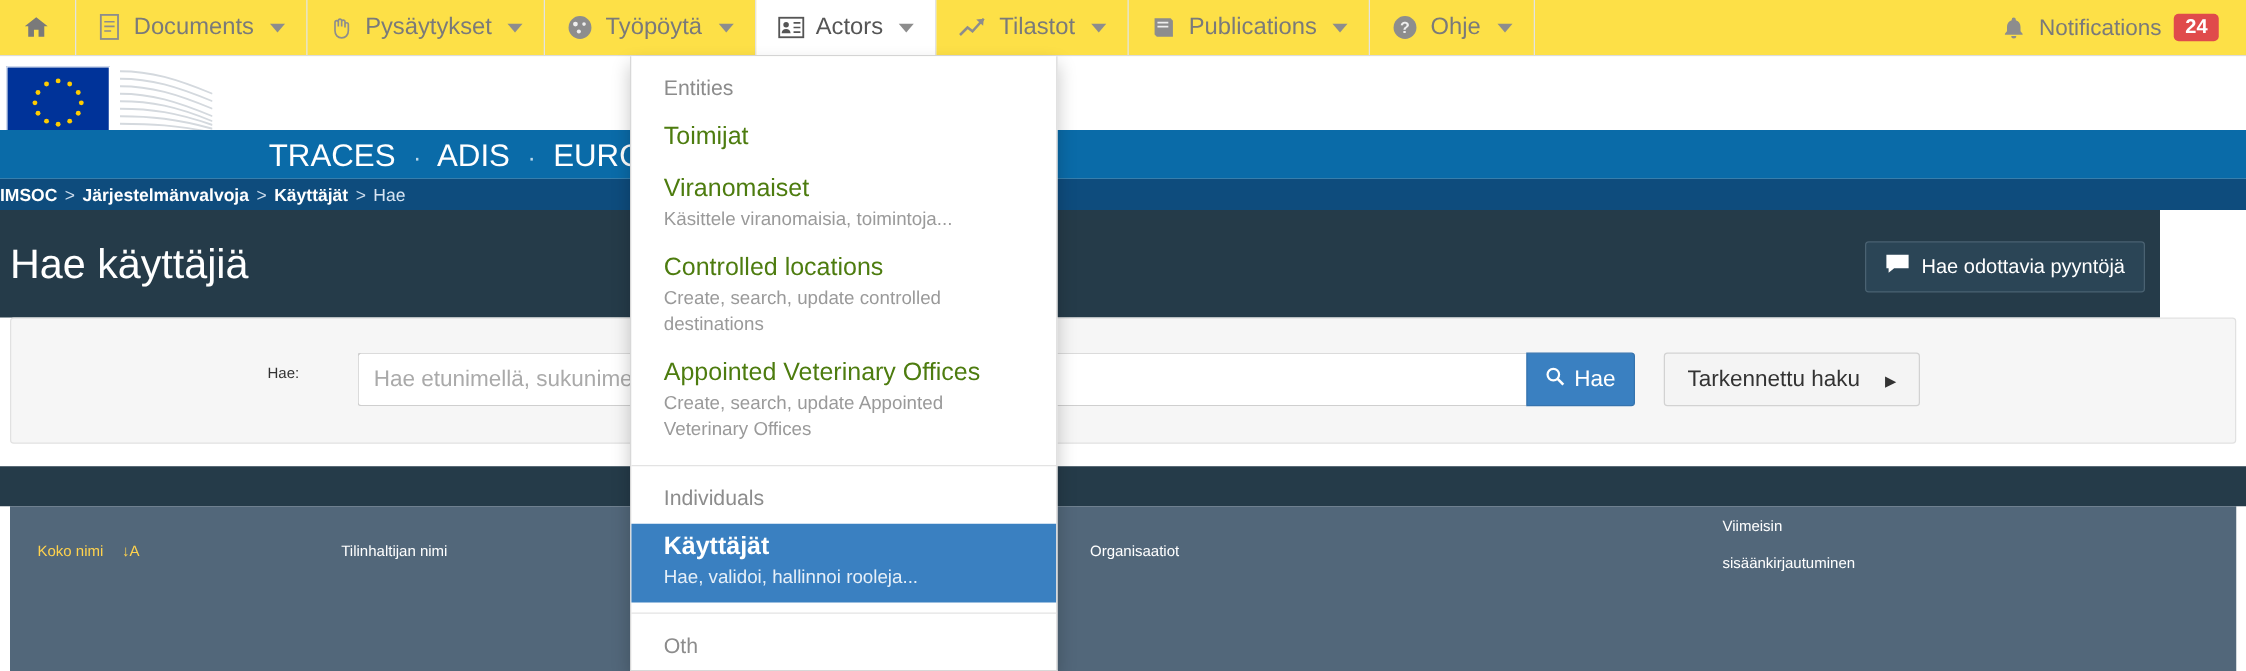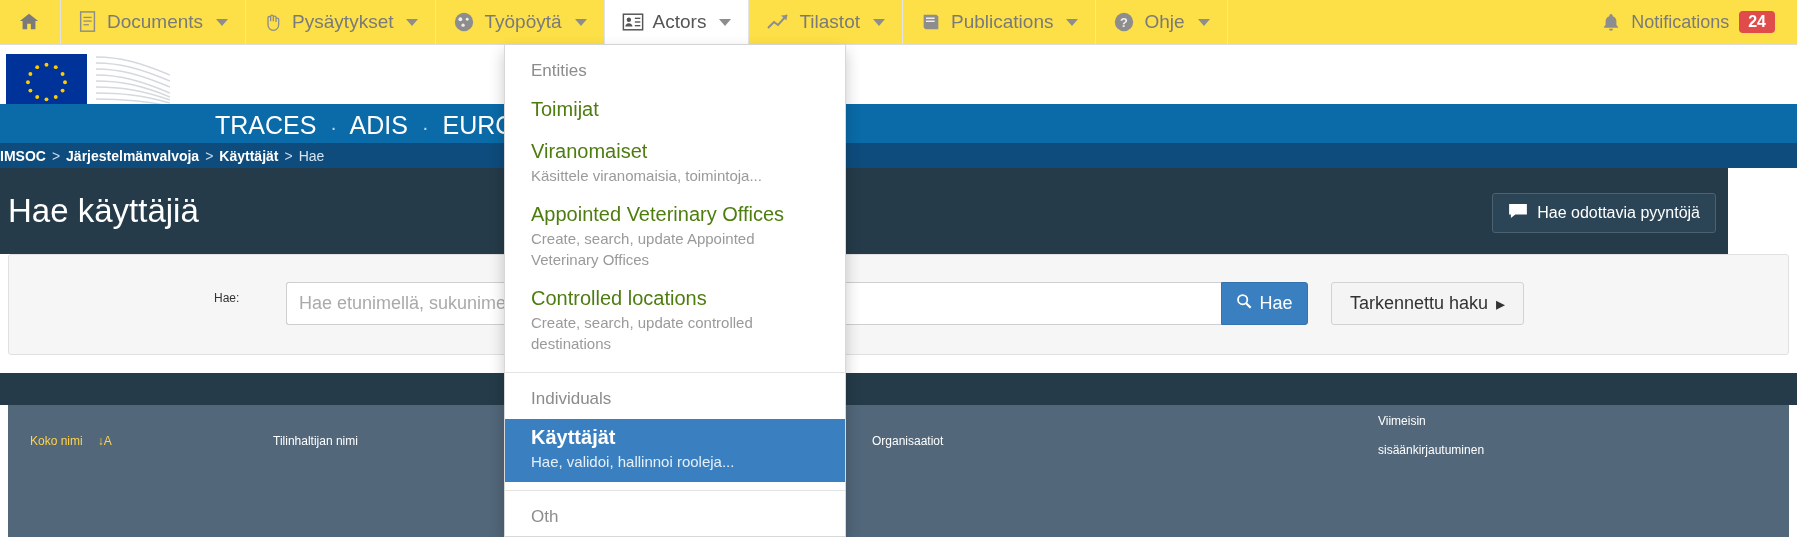--- a/index.html
+++ b/index.html
@@ -183,21 +183,21 @@
   }
   .adv-btn {
     position: absolute; left: 1322px; top: 27px;
     height: 43px;
     background: #f4f4f4;
     border: 1px solid #d2d2d2;
     border-radius: 3px;
     color: #333333;
     font-size: 18px;
     padding: 0 18px;
-    display: flex; align-items: center; gap: 8px;
+    display: flex; align-items: center; gap: 20px;
     cursor: pointer;
   }
 
   
   .table-top {
     position: absolute; top: 373px; left: 0;
     width: 1797px; height: 32px;
     background: #253b49;
   }
   .table-head {
@@ -474,27 +474,27 @@
   <div class="dd-item">
     <div class="dd-title">Toimijat</div>
   </div>
 
   <div class="dd-item">
     <div class="dd-title">Viranomaiset</div>
     <div class="dd-desc">Käsittele viranomaisia, toimintoja...</div>
   </div>
 
   <div class="dd-item">
+    <div class="dd-title">Controlled locations</div>
+    <div class="dd-desc">Create, search, update controlled destinations</div>
+  </div>
+
+  <div class="dd-item">
     <div class="dd-title">Appointed Veterinary Offices</div>
     <div class="dd-desc">Create, search, update Appointed Veterinary Offices</div>
-  </div>
-
-  <div class="dd-item">
-    <div class="dd-title">Controlled locations</div>
-    <div class="dd-desc">Create, search, update controlled destinations</div>
   </div>
 
   <div class="dd-divider"></div>
 
   <div class="dd-section">Individuals</div>
 
   <div class="dd-item selected">
     <div class="dd-title">Käyttäjät</div>
     <div class="dd-desc">Hae, validoi, hallinnoi rooleja...</div>
   </div>

